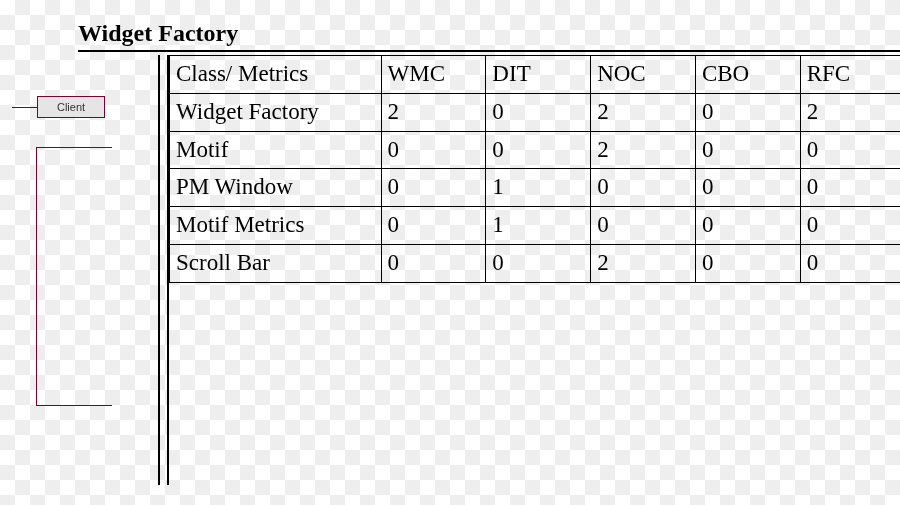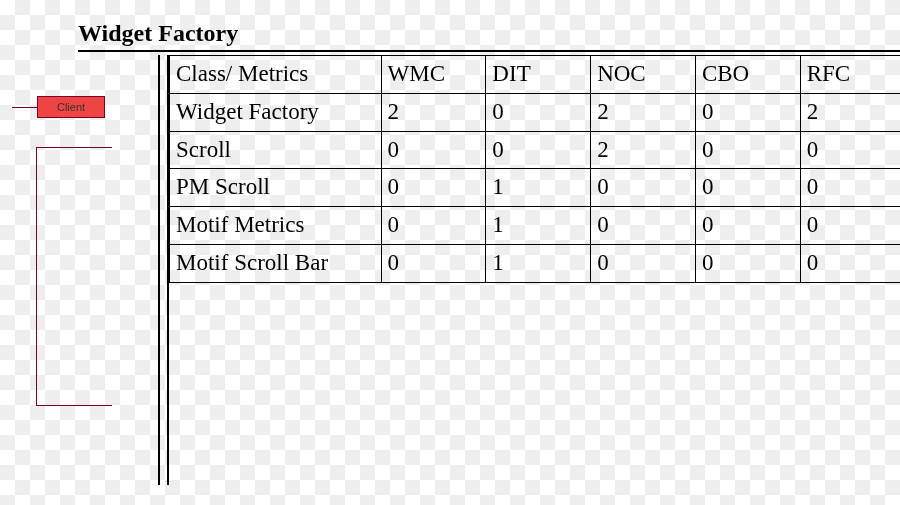--- a/index.html
+++ b/index.html
@@ -44,21 +44,21 @@
     width: 822px;
     height: 0;
     border-top: 2px solid #000;
   }
   .client-box {
     position: absolute;
     top: 96px;
     left: 37px;
     width: 68px;
     height: 22px;
-    background: #ef4444;
+    background: #e5e5e5;
     border: 1px solid #7a0030;
     font-family: Arial, sans-serif;
     font-size: 11px;
     color: #333;
     display: flex;
     align-items: center;
     justify-content: center;
   }
   .client-lead {
     position: absolute;
@@ -170,48 +170,48 @@
     <tbody>
       <tr>
         <td class="col-class">Widget Factory</td>
         <td class="col-m">2</td>
         <td class="col-m">0</td>
         <td class="col-m">2</td>
         <td class="col-m">0</td>
         <td class="col-last">2</td>
       </tr>
       <tr>
-        <td class="col-class">Scroll</td>
-        <td class="col-m">0</td>
-        <td class="col-m">0</td>
-        <td class="col-m">2</td>
-        <td class="col-m">0</td>
-        <td class="col-last">0</td>
-      </tr>
-      <tr>
-        <td class="col-class">PM Scroll</td>
+        <td class="col-class">Motif</td>
+        <td class="col-m">0</td>
+        <td class="col-m">0</td>
+        <td class="col-m">2</td>
+        <td class="col-m">0</td>
+        <td class="col-last">0</td>
+      </tr>
+      <tr>
+        <td class="col-class">PM Window</td>
         <td class="col-m">0</td>
         <td class="col-m">1</td>
         <td class="col-m">0</td>
         <td class="col-m">0</td>
         <td class="col-last">0</td>
       </tr>
       <tr>
         <td class="col-class">Motif Metrics</td>
         <td class="col-m">0</td>
         <td class="col-m">1</td>
         <td class="col-m">0</td>
         <td class="col-m">0</td>
         <td class="col-last">0</td>
       </tr>
       <tr>
-        <td class="col-class">Motif Scroll Bar</td>
-        <td class="col-m">0</td>
-        <td class="col-m">1</td>
-        <td class="col-m">0</td>
+        <td class="col-class">Scroll Bar</td>
+        <td class="col-m">0</td>
+        <td class="col-m">0</td>
+        <td class="col-m">2</td>
         <td class="col-m">0</td>
         <td class="col-last">0</td>
       </tr>
     </tbody>
   </table>
 </div>
 
 </div>
 
 </body></html>

